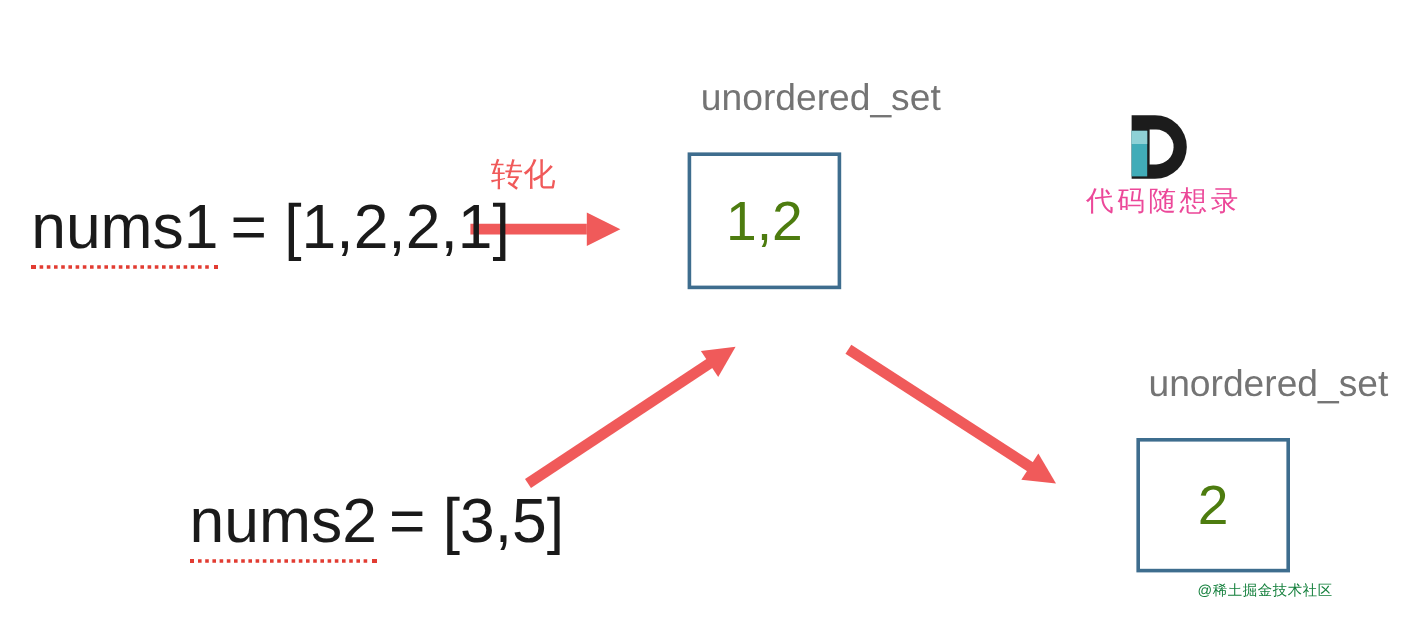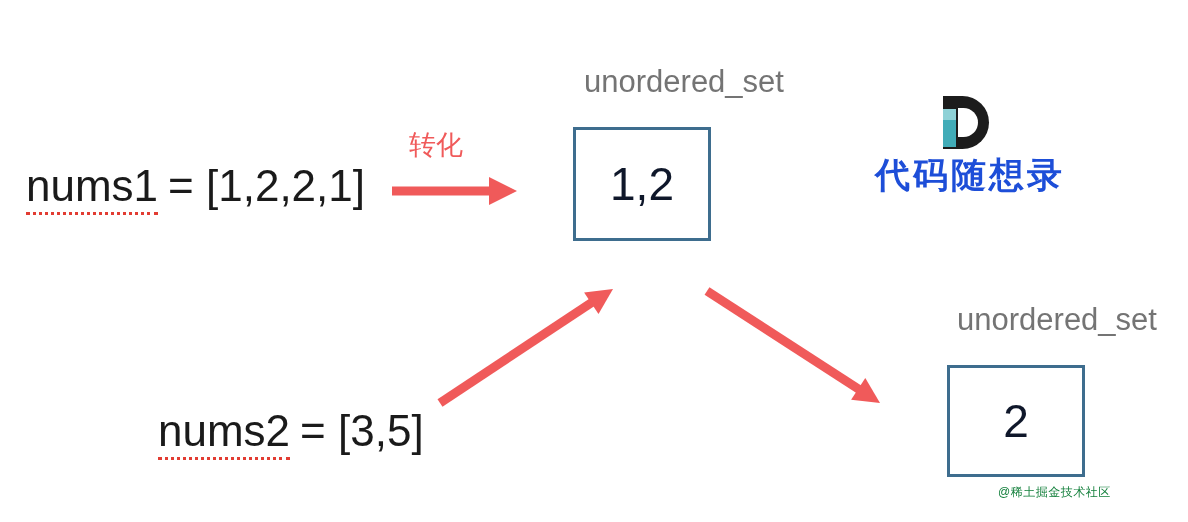--- a/index.html
+++ b/index.html
@@ -9,21 +9,21 @@
     height: 522px;
     background: #ffffff;
     overflow: hidden;
     font-family: "Liberation Sans", sans-serif;
     color: #1a1a1a;
   }
 
   
   .expr {
     position: absolute;
-    font-size: 44px;
+    font-size: 52px;
     line-height: 1.05;
     color: #1a1a1a;
     white-space: nowrap;
     text-align: center;
   }
   .expr .name {
     border-bottom: 3px dotted #E23C32;
     padding-bottom: 2px;
   }
   .expr .rest { margin-left: 10px; }
@@ -45,28 +45,28 @@
     text-align: center;
     font-size: 31px;
     color: #747474;
     white-space: nowrap;
     margin-left: 42px;
   }
 
   
   .set-box {
     position: absolute;
-    width: 138px;
+    width: 128px;
     border: 3.5px solid #3E6D8E;
     background: #ffffff;
     display: flex;
     align-items: center;
     justify-content: center;
     font-size: 46px;
-    color: #0f172a;
+    color: #4d7c0f;
     box-sizing: border-box;
   }
   #box1 { left: 573px; top: 127px; height: 114px; }
   #box2 { left: 947px; top: 365px; height: 112px; }
 
   
   .arrows-svg { position:absolute; left:0; top:0; width:1188px; height:522px; pointer-events:none; }
   .arrow-line { stroke:#F05A5A; stroke-width:9; fill:none; }
   .arrow-head { fill:#F05A5A; stroke:none; }
 
@@ -74,24 +74,24 @@
   .logo { position:absolute; left:870px; top:94px; width:200px; height:100px; }
   .logo-d { position:absolute; left:73px; top:2px; width:46px; height:53px; }
   .logo-d-outer { position:absolute; left:0; top:0; right:0; bottom:0; background:#1c1c1c; border-radius:0 30px 30px 0; }
   .logo-d-hole  { position:absolute; left:15px; top:12px; right:11px; bottom:12px; background:#ffffff; border-radius:0 16px 16px 0; }
   .logo-d-teal  { position:absolute; left:0; top:13px; width:13px; height:38px; background:#41ACB8; }
   .logo-d-teal-light { position:absolute; left:0; top:13px; width:13px; height:11px; background:#8ED1D6; }
   .logo-brand {
     position:absolute; left:0; top:58px; width:100%;
     text-align:center;
     font-family: "DejaVu Serif", serif;
-    font-weight: bold;
-    font-size: 35px;
+    font-weight: normal;
+    font-size: 23px;
     letter-spacing: 3px;
-    color:#1d4ed8;
+    color:#ec4899;
     white-space: nowrap;
   }
 
   
   .watermark {
     position:absolute; left:998px; top:484px;
     font-size:12px; color:#15803d; letter-spacing:0.5px;
     white-space: nowrap;
   }
 </style>

